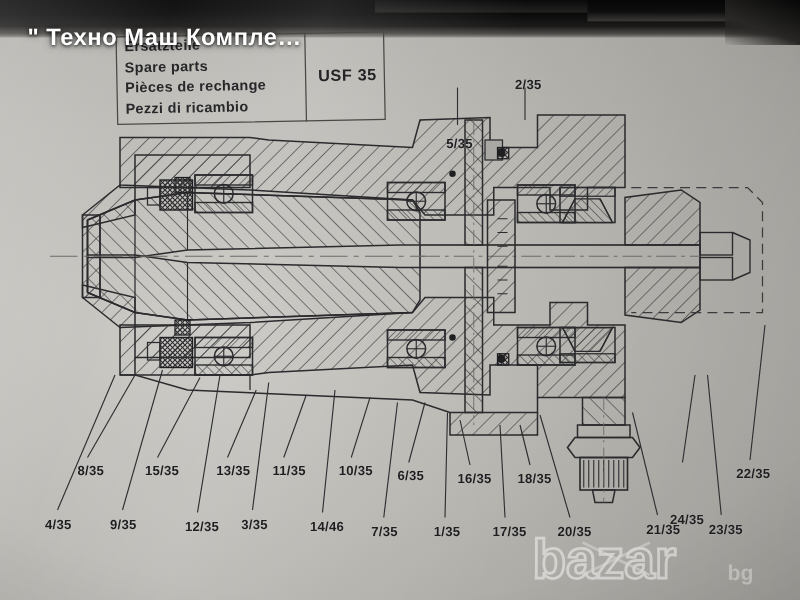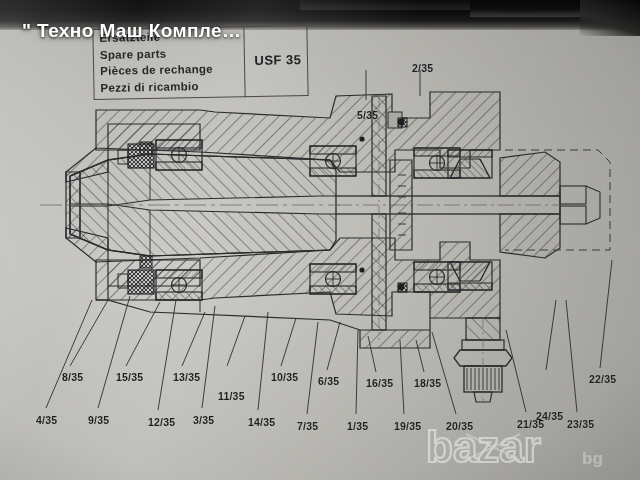--- a/index.html
+++ b/index.html
@@ -299,35 +299,35 @@
     </div>
     <div class="cap-code">USF 35</div>
   </div>
 
   <div id="callout-layer">
       <div class="callout" style="left: 357px; top: 62px; margin-top: 47px;">5/35</div>
       <div class="callout" style="left: 412px; top: 62px;">2/35</div>
       <div class="callout" style="left: 62px; top: 371px;">8/35</div>
       <div class="callout" style="left: 116px; top: 371px;">15/35</div>
       <div class="callout" style="left: 173px; top: 371px;">13/35</div>
-      <div class="callout" style="left: 218px; top: 390px;">11/35</div>
+      <div class="callout" style="left: 218px; top: 371px;">11/35</div>
       <div class="callout" style="left: 271px; top: 371px;">10/35</div>
       <div class="callout" style="left: 318px; top: 375px;">6/35</div>
       <div class="callout" style="left: 366px; top: 377px;">16/35</div>
       <div class="callout" style="left: 414px; top: 377px;">18/35</div>
       <div class="callout" style="left: 536px; top: 375px; margin-top: 35px;">24/35</div>
       <div class="callout" style="left: 589px; top: 373px;">22/35</div>
       <div class="callout" style="left: 36px; top: 414px;">4/35</div>
       <div class="callout" style="left: 88px; top: 414px; text-align: right;">9/35</div>
       <div class="callout" style="left: 148px; top: 416px;">12/35</div>
       <div class="callout" style="left: 193px; top: 414px;">3/35</div>
-      <div class="callout" style="left: 248px; top: 416px;">14/35</div>
+      <div class="callout" style="left: 248px; top: 416px;">14/46</div>
       <div class="callout" style="left: 297px; top: 420px;">7/35</div>
       <div class="callout" style="left: 347px; top: 420px;">1/35</div>
-      <div class="callout" style="left: 394px; top: 420px;">19/35</div>
+      <div class="callout" style="left: 394px; top: 420px;">17/35</div>
       <div class="callout" style="left: 446px; top: 420px;">20/35</div>
       <div class="callout" style="left: 517px; top: 418px;">21/35</div>
       <div class="callout" style="left: 567px; top: 418px;">23/35</div>
     </div>
 
   <div class="paper-sheen"></div>
   <div class="vignette"></div>
 
   <div class="title-overlay">" Техно Маш Компле…</div>
 

